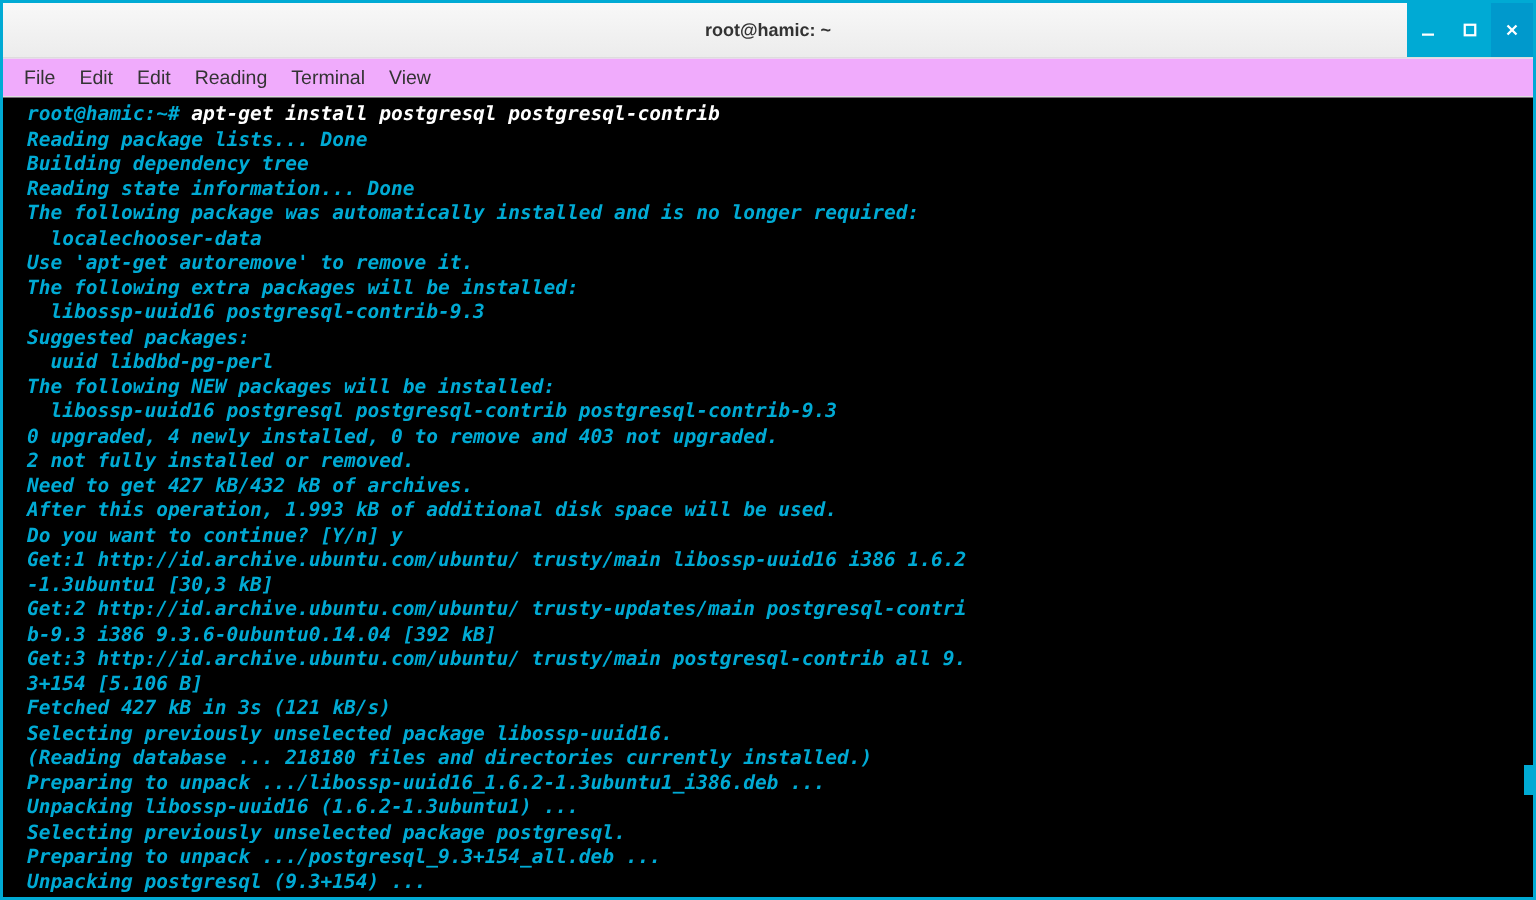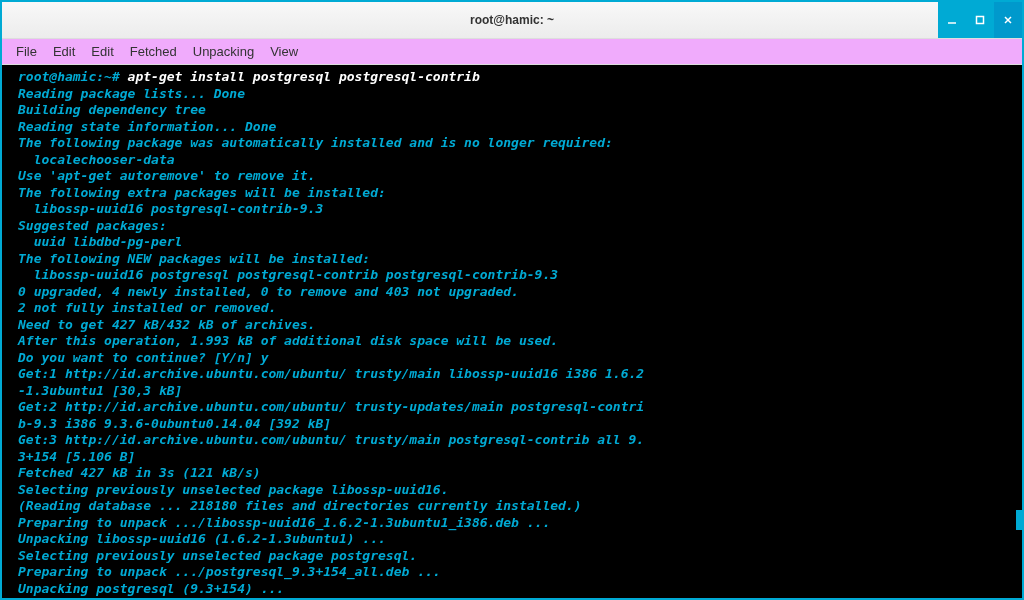--- a/index.html
+++ b/index.html
@@ -108,22 +108,22 @@
           <line x1="8" y1="2" x2="2" y2="8" stroke="#fff" stroke-width="1.5"></line>
         </svg>
     </div>
   </div>
 </div>
 
 <div class="menubar">
   <span class="menubar-item">File</span>
   <span class="menubar-item">Edit</span>
   <span class="menubar-item">Edit</span>
-  <span class="menubar-item">Fetched</span>
-  <span class="menubar-item">Unpacking</span>
+  <span class="menubar-item">Reading</span>
+  <span class="menubar-item">Terminal</span>
   <span class="menubar-item">View</span>
 </div>
 
 <div class="terminal"><span class="term-prompt">root@hamic:~#</span><span class="term-white"> apt-get install postgresql postgresql-contrib</span>
 <span class="term-output">Reading package lists... Done</span>
 <span class="term-output">Building dependency tree</span>
 <span class="term-output">Reading state information... Done</span>
 <span class="term-output">The following package was automatically installed and is no longer required:</span>
 <span class="term-output">  localechooser-data</span>
 <span class="term-output">Use 'apt-get autoremove' to remove it.</span>

